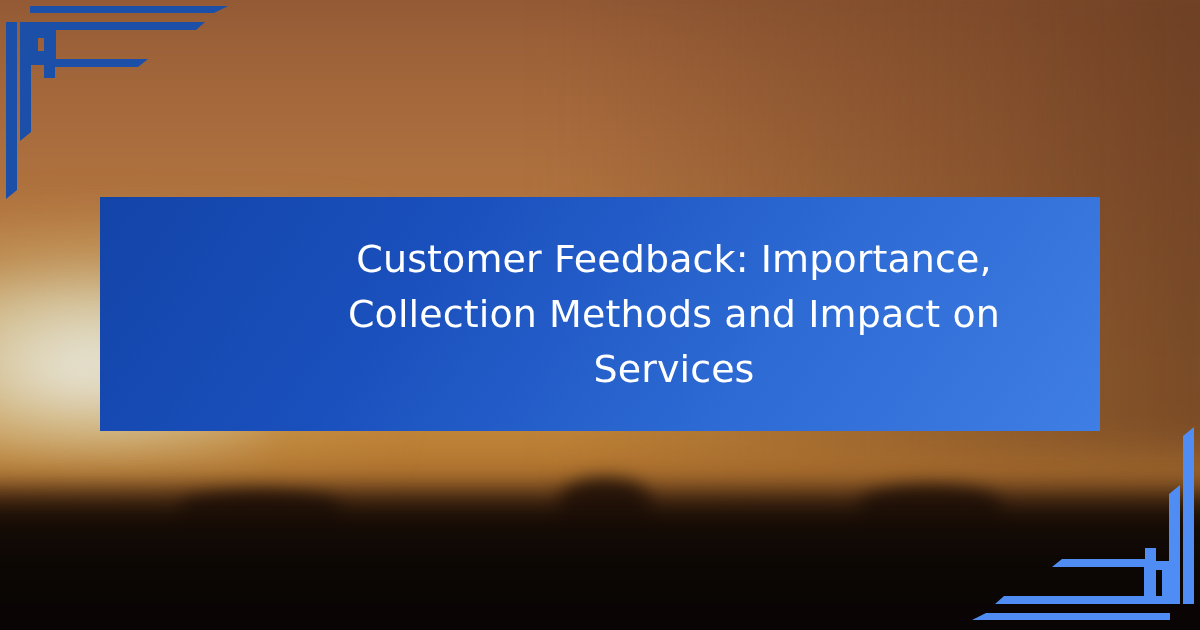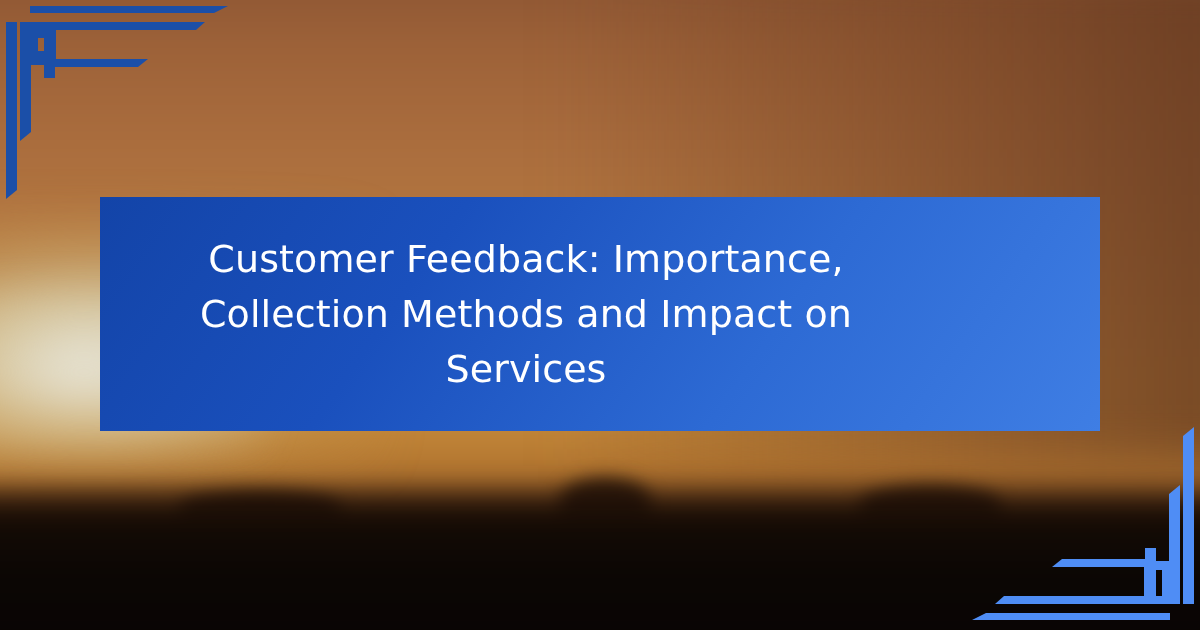--- a/index.html
+++ b/index.html
@@ -115,21 +115,21 @@
   
   .title-banner {
     position: absolute;
     left: 100px;
     top: 197px;
     width: 1000px;
     height: 234px;
     background: linear-gradient(125deg, #1344a8 0%, #1a50bd 32%, #2d6ad4 66%, #3f7ee4 100%);
     display: flex;
     align-items: center;
-    justify-content: flex-start;
+    justify-content: flex-end;
   }
   .title-text {
     color: #ffffff;
     font-size: 38px;
     font-weight: 400;
     line-height: 55px;
     text-align: center;
     letter-spacing: 0.1px;
     padding: 0 46px;
     max-width: 760px;

